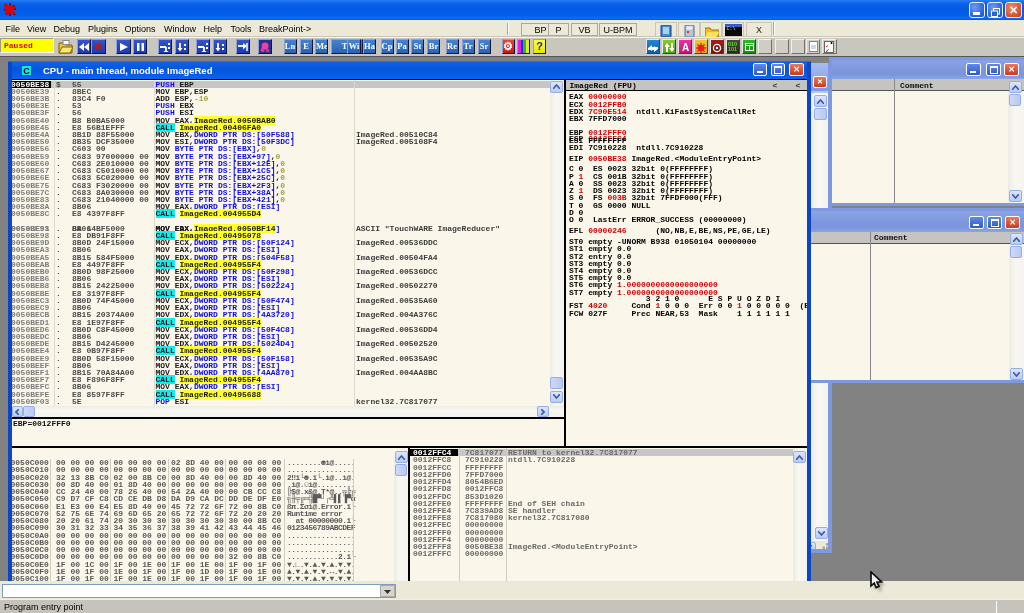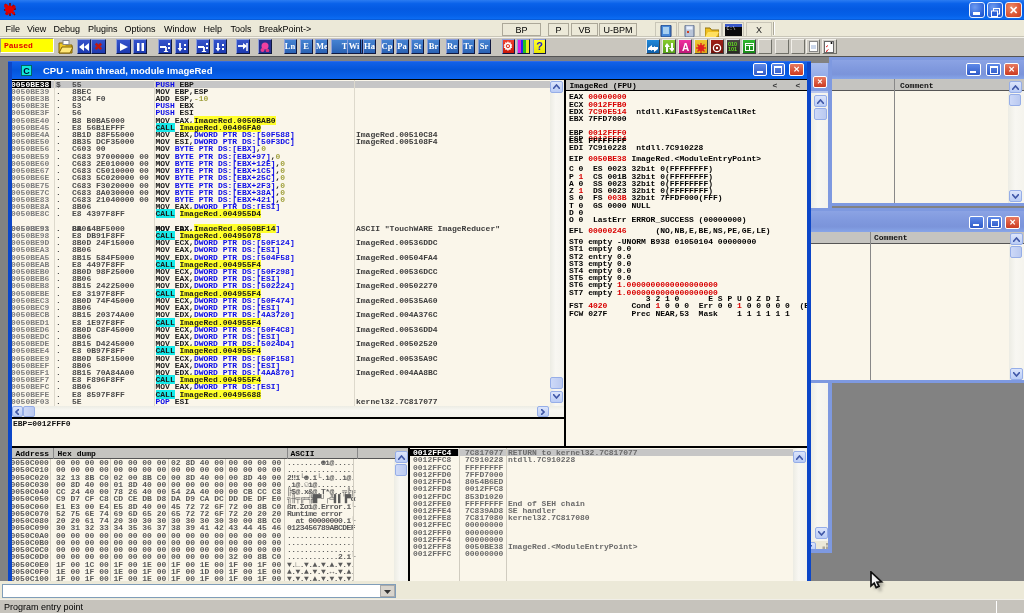--- a/index.html
+++ b/index.html
@@ -86,21 +86,21 @@
 <span class="mi" style="left:5.5px">File</span>
 <span class="mi" style="left:27px">View</span>
 <span class="mi" style="left:53.5px">Debug</span>
 <span class="mi" style="left:88px">Plugins</span>
 <span class="mi" style="left:124.5px">Options</span>
 <span class="mi" style="left:164px">Window</span>
 <span class="mi" style="left:203.5px">Help</span>
 <span class="mi" style="left:230.5px">Tools</span>
 <span class="mi" style="left:259px">BreakPoint-&gt;</span>
 <div style="position:absolute;left:507px;top:3px;height:12px;border-left:1px solid #aca899;border-right:1px solid #fff"></div>
-<div class="mbtn" style="left:502px;width:39px">BP</div>
+<div class="mbtn" style="left:521px;width:39px">BP</div>
 <div class="mbtn" style="left:548px;width:21px">P</div>
 <div class="mbtn" style="left:571px;width:27px">VB</div>
 <div class="mbtn" style="left:599px;width:38px">U-BPM</div>
 <div class="micon" style="left:655px"><svg width="12" height="12" style="margin:1px 0 0 4px">
         <rect x="1" y="0" width="10" height="12" rx="1" fill="#4a8ad8" stroke="#1a3a78"></rect>
         <rect x="3" y="2" width="6" height="7" fill="#a8d0f0"></rect>
       </svg></div>
 <div class="micon" style="left:678px"><svg width="12" height="12" style="margin:1px 0 0 5px">
         <rect x="1" y="0" width="9" height="12" rx="1" fill="#b8c4d8" stroke="#5a6a88"></rect>
         <rect x="2.5" y="1.5" width="6" height="3" fill="#e8f0ff"></rect>
@@ -723,28 +723,20 @@
 <div class="abs mono" style="left:3.5px;top:169.30999999999997px;color:#000">ST3 empty 0.0</div>
 <div class="abs mono" style="left:3.5px;top:176.51999999999998px;color:#000">ST4 empty 0.0</div>
 <div class="abs mono" style="left:3.5px;top:183.72999999999996px;color:#000">ST5 empty 0.0</div>
 <div class="abs mono" style="left:3.5px;top:190.93999999999997px;color:#000">ST6 empty <span style="color:#d80000">1.0000000000000000000</span></div>
 <div class="abs mono" style="left:3.5px;top:198.14999999999998px;color:#000">ST7 empty <span style="color:#d80000">1.0000000000000000000</span></div>
 <div class="abs mono" style="left:3.5px;top:204.66px;color:#000">                3 2 1 0      E S P U O Z D I</div>
 <div class="abs mono" style="left:3.5px;top:211.87px;color:#000">FST <span style="color:#d80000">4020</span>     Cond <span style="color:#d80000">1</span> 0 0 0  Err 0 0 <span style="color:#d80000">1</span> 0 0 0 0 0  (EQ)</div>
 <div class="abs mono" style="left:3.5px;top:219.07999999999998px;color:#000">FCW 027F     Prec NEAR,53  Mask    1 1 1 1 1 1</div>
 </div>
 <div class="blk" style="left:3.5px;top:385px;width:795.5px;height:1.5px"></div>
-<div class="abs hdr" style="left:3.5px;top:386.5px;width:396.5px;height:11px;border-bottom:1px solid #555">
-        <span class="mono" style="position:absolute;left:4px;top:2px">Address</span>
-        <span class="mono" style="position:absolute;left:46px;top:2px">Hex dump</span>
-        <span class="mono" style="position:absolute;left:279px;top:2px">ASCII</span>
-        <span style="position:absolute;left:41.5px;top:0;width:1px;height:11px;background:#888"></span>
-        <span style="position:absolute;left:275.5px;top:0;width:1px;height:11px;background:#888"></span>
-        <span style="position:absolute;left:345px;top:0;width:1px;height:11px;background:#888"></span>
-      </div>
 <div class="abs" style="left:3.5px;top:397.5px;width:382.5px;height:179.5px;overflow:hidden">
 <div class="row" style="top:0.6999999999999886px">
           <span class="mono" style="left:-1px;color:#5a5a5a">0050C000</span>
           <span class="mono" style="left:44.5px;color:#5a5a5a">00 00 00 00</span>
           <span class="mono" style="left:102.0px;color:#5a5a5a">00 00 00 00</span>
           <span class="mono" style="left:159.5px;color:#5a5a5a">02 8D 40 00</span>
           <span class="mono" style="left:217.0px;color:#5a5a5a">00 00 00 00</span>
           <span class="mono" style="left:275.5px;color:#5a5a5a;letter-spacing:-0.55px">........☻ì@.....</span>
         </div>
 <div class="row" style="top:7.949999999999989px">

